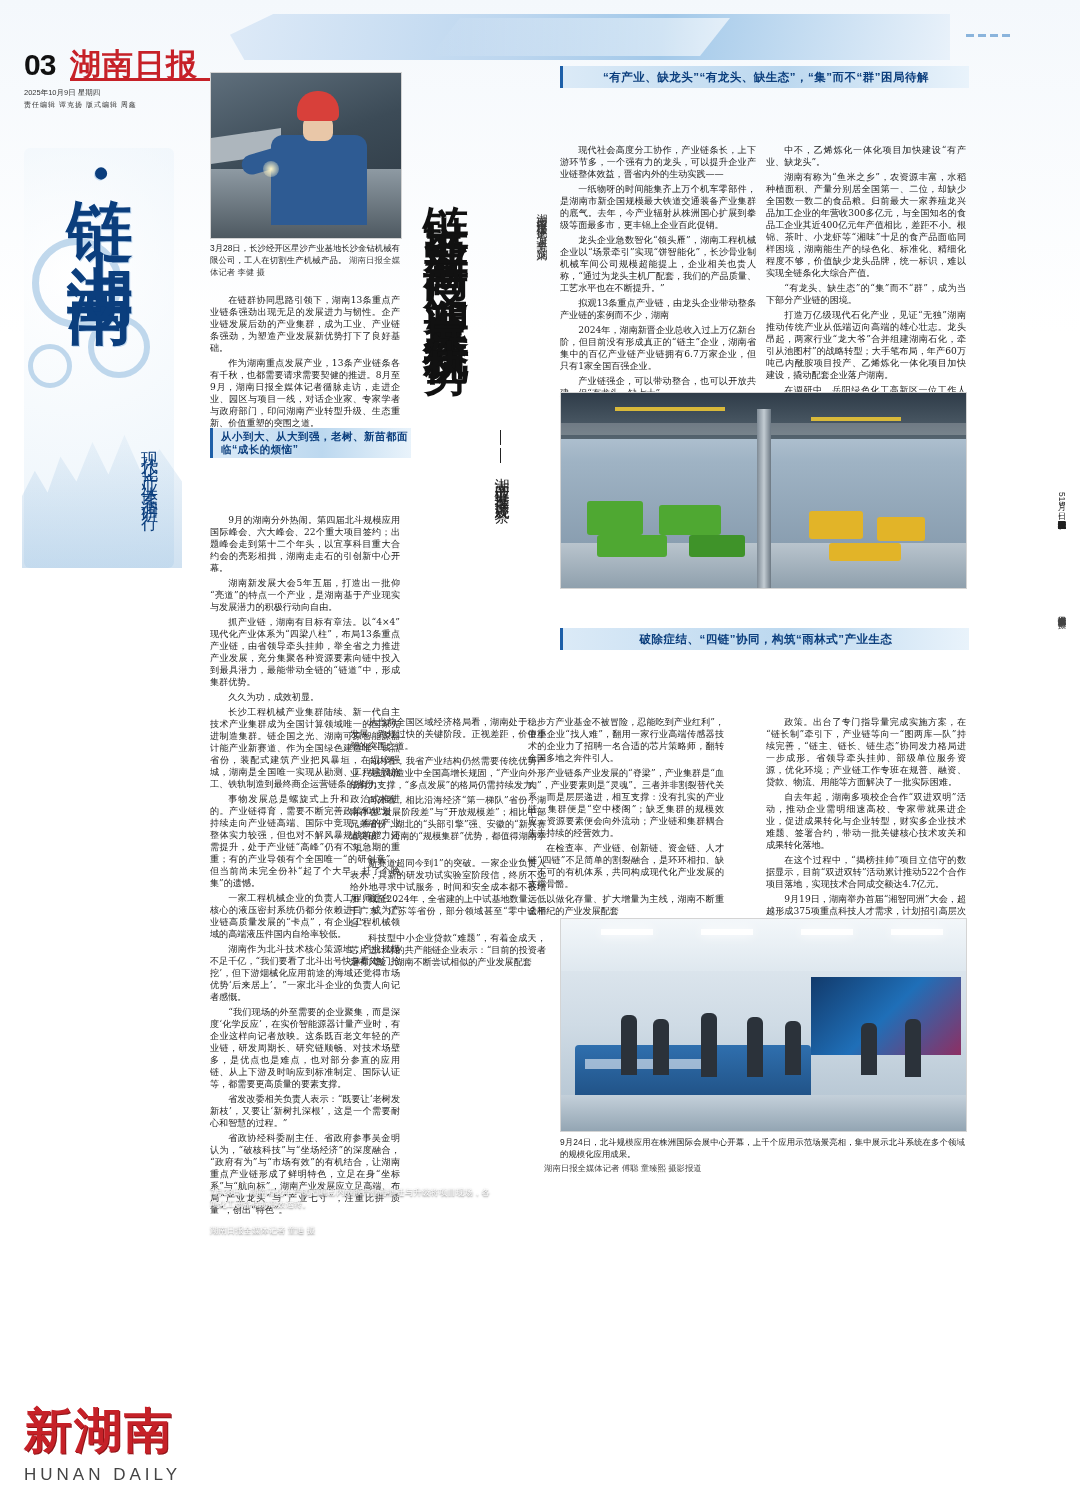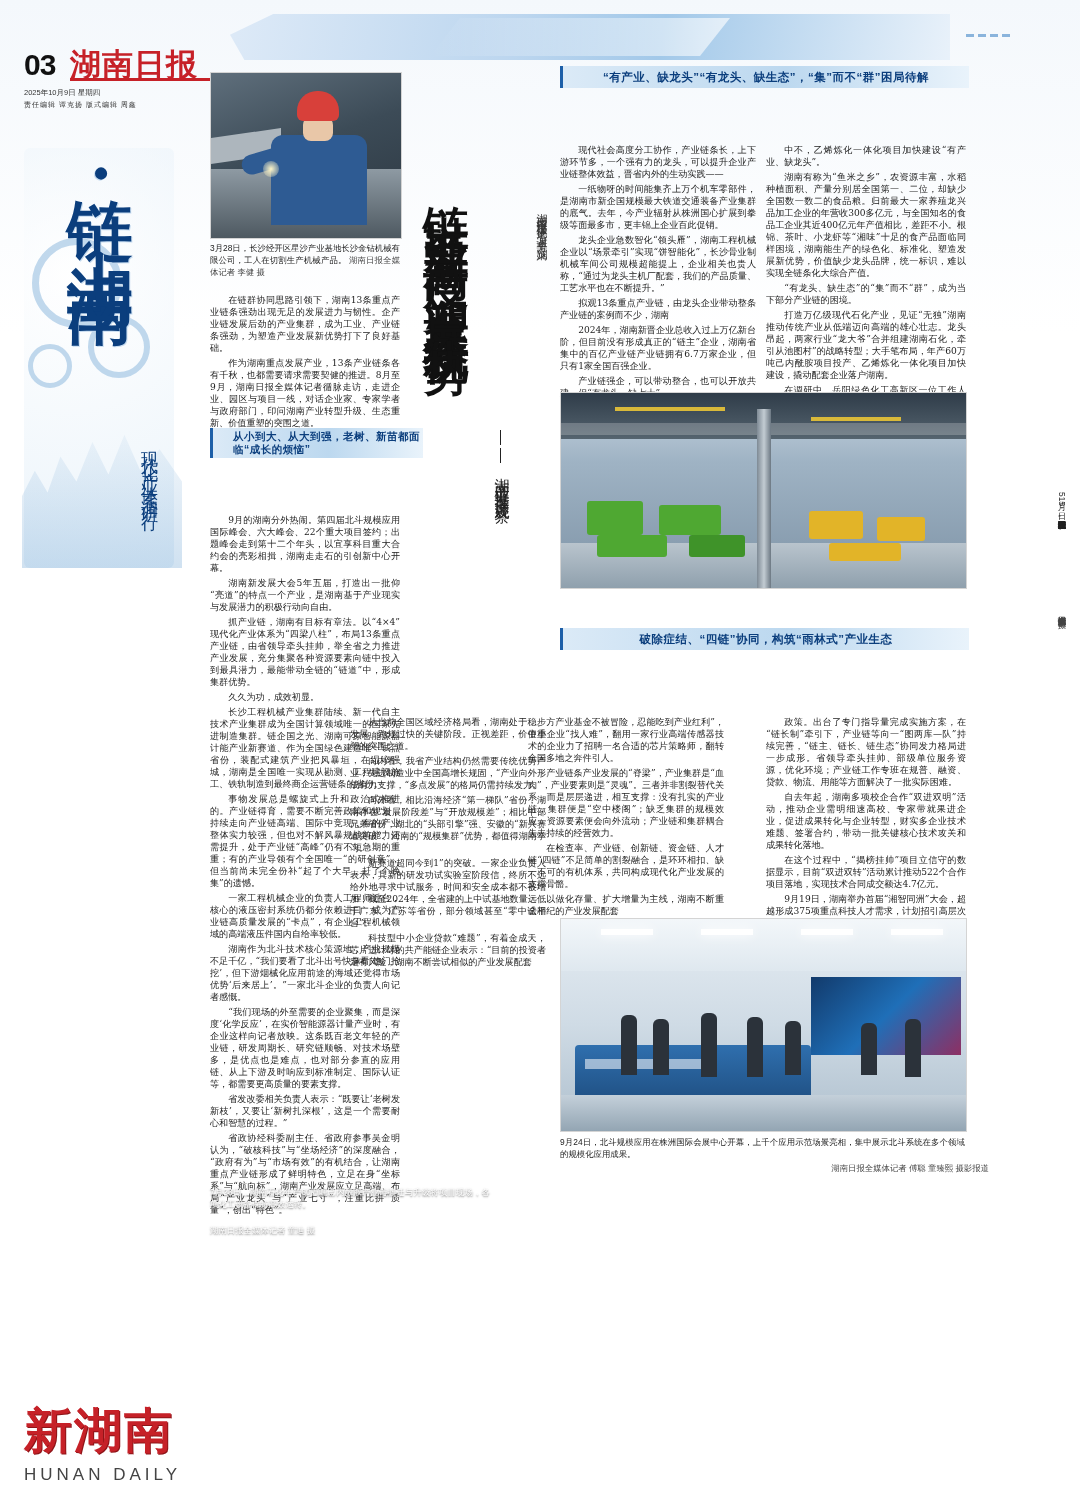--- a/index.html
+++ b/index.html
@@ -167,21 +167,21 @@
   .ph3 .p{position:absolute;width:16px;border-radius:6px 6px 0 0;background:#2b323a;}
   .ph3 .floor{position:absolute;left:0;top:176px;width:405px;height:36px;background:linear-gradient(180deg,#c4d0da,#93a5b3);}
   
   .ph5{left:0;top:1184px;width:1080px;height:232px;z-index:-1;}
   
   .ribbon{
     position:absolute;height:22px;
     background:linear-gradient(90deg,#dbeaf7,#bcd8ef 55%,#e9f3fb);
     border-left:3px solid #1d5fa8;
     display:flex;align-items:center;
-    padding-left:20px;
+    padding-left:8px;
     font-family:"Liberation Sans",sans-serif;
     font-size:11.5px;font-weight:bold;color:#0b3e7d;letter-spacing:.5px;
   }
   
   .col{
     position:absolute;
     font-size:9.1px;line-height:12px;
     text-align:justify;
     color:#1c1c1c;
     font-family:"DejaVu Serif",serif;
@@ -289,21 +289,21 @@
   <div class="col c-mid">
     <p>现代社会高度分工协作，产业链条长，上下游环节多，一个强有力的龙头，可以提升企业产业链整体效益，晋省内外的生动实践——</p>
     <p>一纸物呀的时间能集齐上万个机车零部件，是湖南市新企国规模最大铁道交通装备产业集群的底气。去年，今产业辐射从株洲国心扩展到拳级等面最多市，更丰锦上企业百此促销。</p>
     <p>龙头企业急数智化“领头雁”，湖南工程机械企业以“场景牵引”实现“饼智能化”，长沙骨业制机械车间公司规模超能提上，企业相关也贵人称，“通过为龙头主机厂配套，我们的产品质量、工艺水平也在不断提升。”</p>
     <p>拟观13条重点产业链，由龙头企业带动整条产业链的案例而不少，湖南</p>
     <p>2024年，湖南新晋企业总收入过上万亿新台阶，但目前没有形成真正的“链主”企业，湖南省集中的百亿产业链产业链拥有6.7万家企业，但只有1家全国百强企业。</p>
     <p>产业链强企，可以带动整合，也可以开放共建，但“有龙头、缺七十”。</p>
   </div>
   <div class="col c-mid2">
     <p>中不，乙烯炼化一体化项目加快建设“有产业、缺龙头”。</p>
-    <p>湖南有称为“鱼米之乡”，农资源丰富，水稻种植面积、产量分别居全国第一、二位，却缺少全国数一数二的食品粮。归前最大一家养殖龙兴品加工企业的年营收300多亿元，与全国知名的食品工企业其近400亿元年产值相比，差距不小。根锦、茶叶、小龙虾等“湘味”十足的食产品面临同样困境，湖南能生产的绿色化、标准化、塑造发展新优势，价值缺少龙头品牌，统一标识，难以实现全链条化大综合产值。</p>
+    <p>湖南有称为“鱼米之乡”，农资源丰富，水稻种植面积、产量分别居全国第一、二位，却缺少全国数一数二的食品粮。归前最大一家养殖龙兴品加工企业的年营收300多亿元，与全国知名的食品工企业其近400亿元年产值相比，差距不小。根锦、茶叶、小龙虾等“湘味”十足的食产品面临同样困境，湖南能生产的绿色化、标准化、精细化程度不够，价值缺少龙头品牌，统一标识，难以实现全链条化大综合产值。</p>
     <p>“有龙头、缺生态”的“集”而不“群”，成为当下部分产业链的困境。</p>
     <p>打造万亿级现代石化产业，见证“无独”湖南推动传统产业从低端迈向高端的雄心壮志。龙头昂起，两家行业“龙大爷”合并组建湖南石化，牵引从池图村”的战略转型；大手笔布局，年产60万吨己内酰胺项目投产、乙烯炼化一体化项目加快建设，撬动配套企业落户湖南。</p>
     <p>在调研中，岳阳绿色化工高新区一位工作人员向记者反映，石化产业链内部协同不足，配套企业“小散多”，“两头在外”的产业链境并未完全改变，比如，省内工程机械设备需要的某个部件，在湖南哪家工厂材料加工26%后，发回顾某江苏等地进行深加工，再转运到湖南。</p>
     <p>企业链、产业才会强，大企业“顶天立地”、中小企业“铺天盖地”，才能呈现出更大的创新、更繁荣的产业生态。</p>
   </div>
 
   <div class="photo ph2">
     <div class="roof"></div>
     <div class="crane"></div>
     <div class="crane2"></div>
@@ -363,21 +363,21 @@
     <div class="p" style="left:140px;top:94px;height:64px;"></div>
     <div class="p" style="left:186px;top:98px;height:60px;"></div>
     <div class="p" style="left:224px;top:102px;height:54px;"></div>
     <div class="p" style="left:300px;top:104px;height:52px;"></div>
     <div class="p" style="left:344px;top:100px;height:58px;"></div>
     <div class="floor"></div>
   </div>
   <div class="cap" style="left:560px;top:1136px;width:405px;">
     <span>9月24日，北斗规模应用在株洲国际会展中心开幕，上千个应用示范场景亮相，集中展示北斗系统在多个领域的规模化应用成果。</span>
   </div>
-  <div class="cap" style="left:584px;top:1162px;width:405px;text-align:right;color:#444;">
+  <div class="cap" style="left:544px;top:1162px;width:405px;text-align:left;color:#444;">
     <span>湖南日报全媒体记者  傅聪  童臻熙  摄影报道</span>
   </div>
 
   <div class="photo ph5">
     <div class="sky"></div>
     <div class="ground"></div>
     <div class="tank" style="left:40px;top:108px;width:70px;height:44px;"></div>
     <div class="tank" style="left:128px;top:104px;width:84px;height:50px;"></div>
     <div class="tank" style="left:232px;top:112px;width:62px;height:40px;"></div>
     <div class="tank" style="left:318px;top:100px;width:96px;height:54px;"></div>

